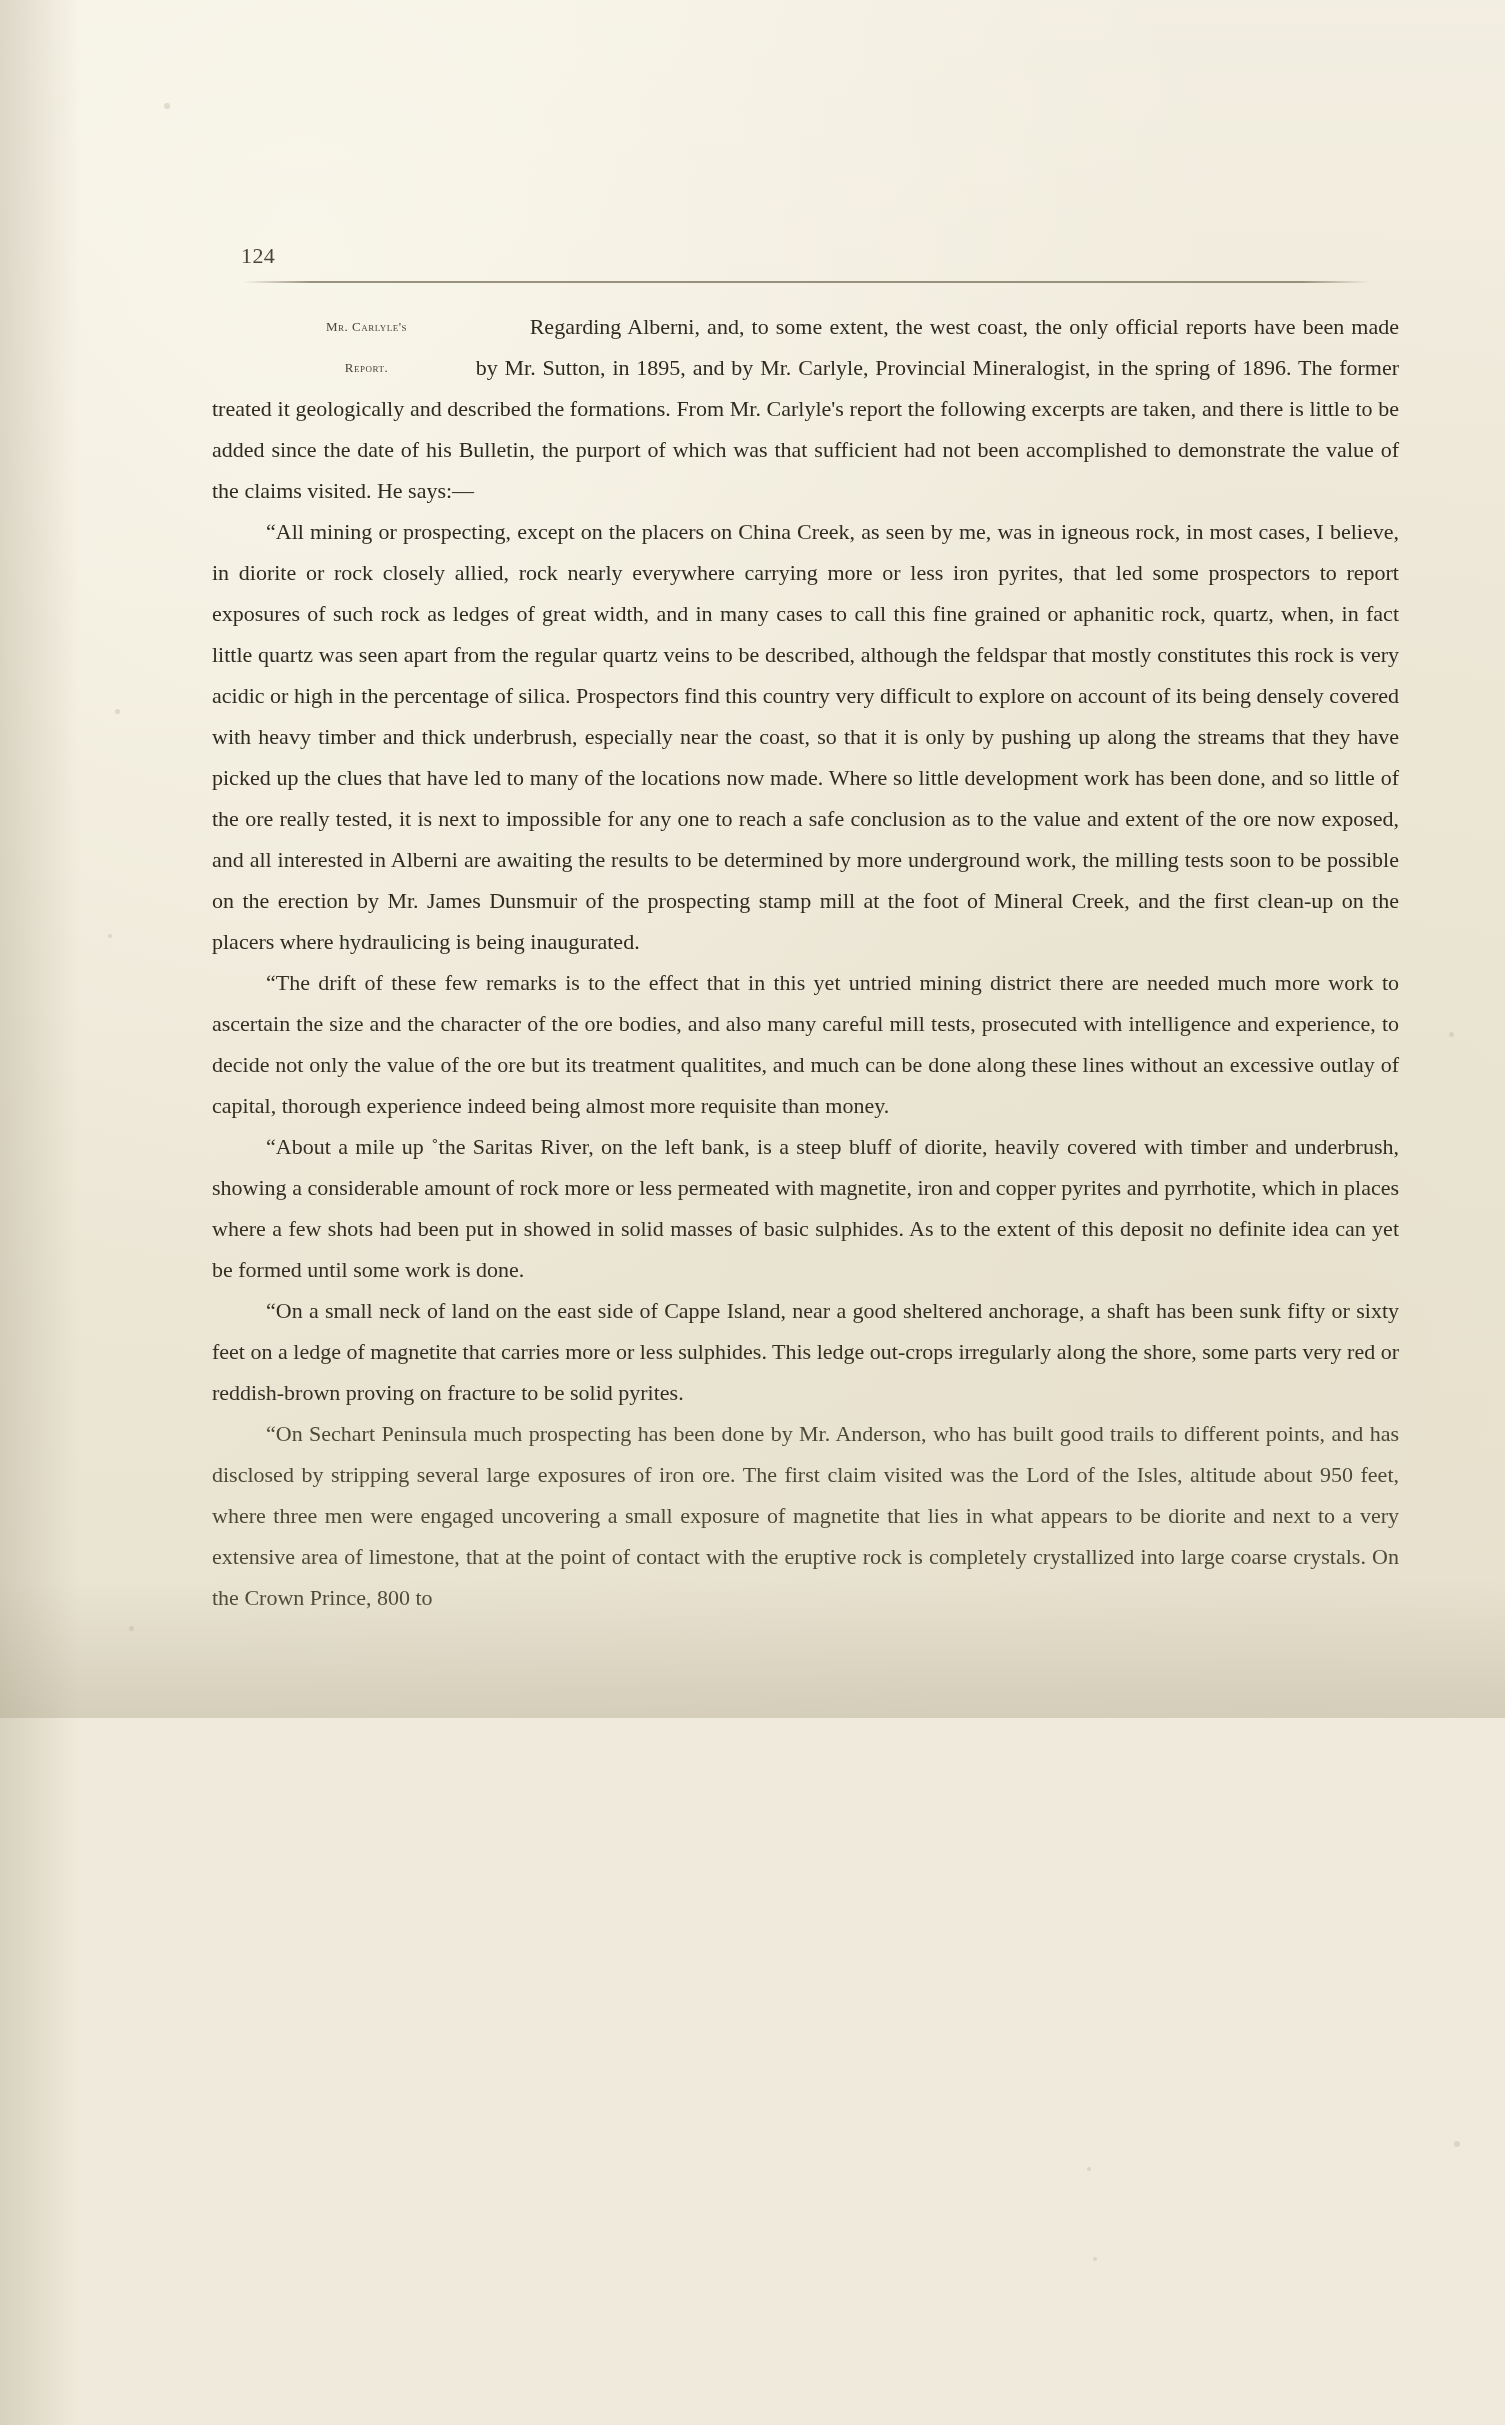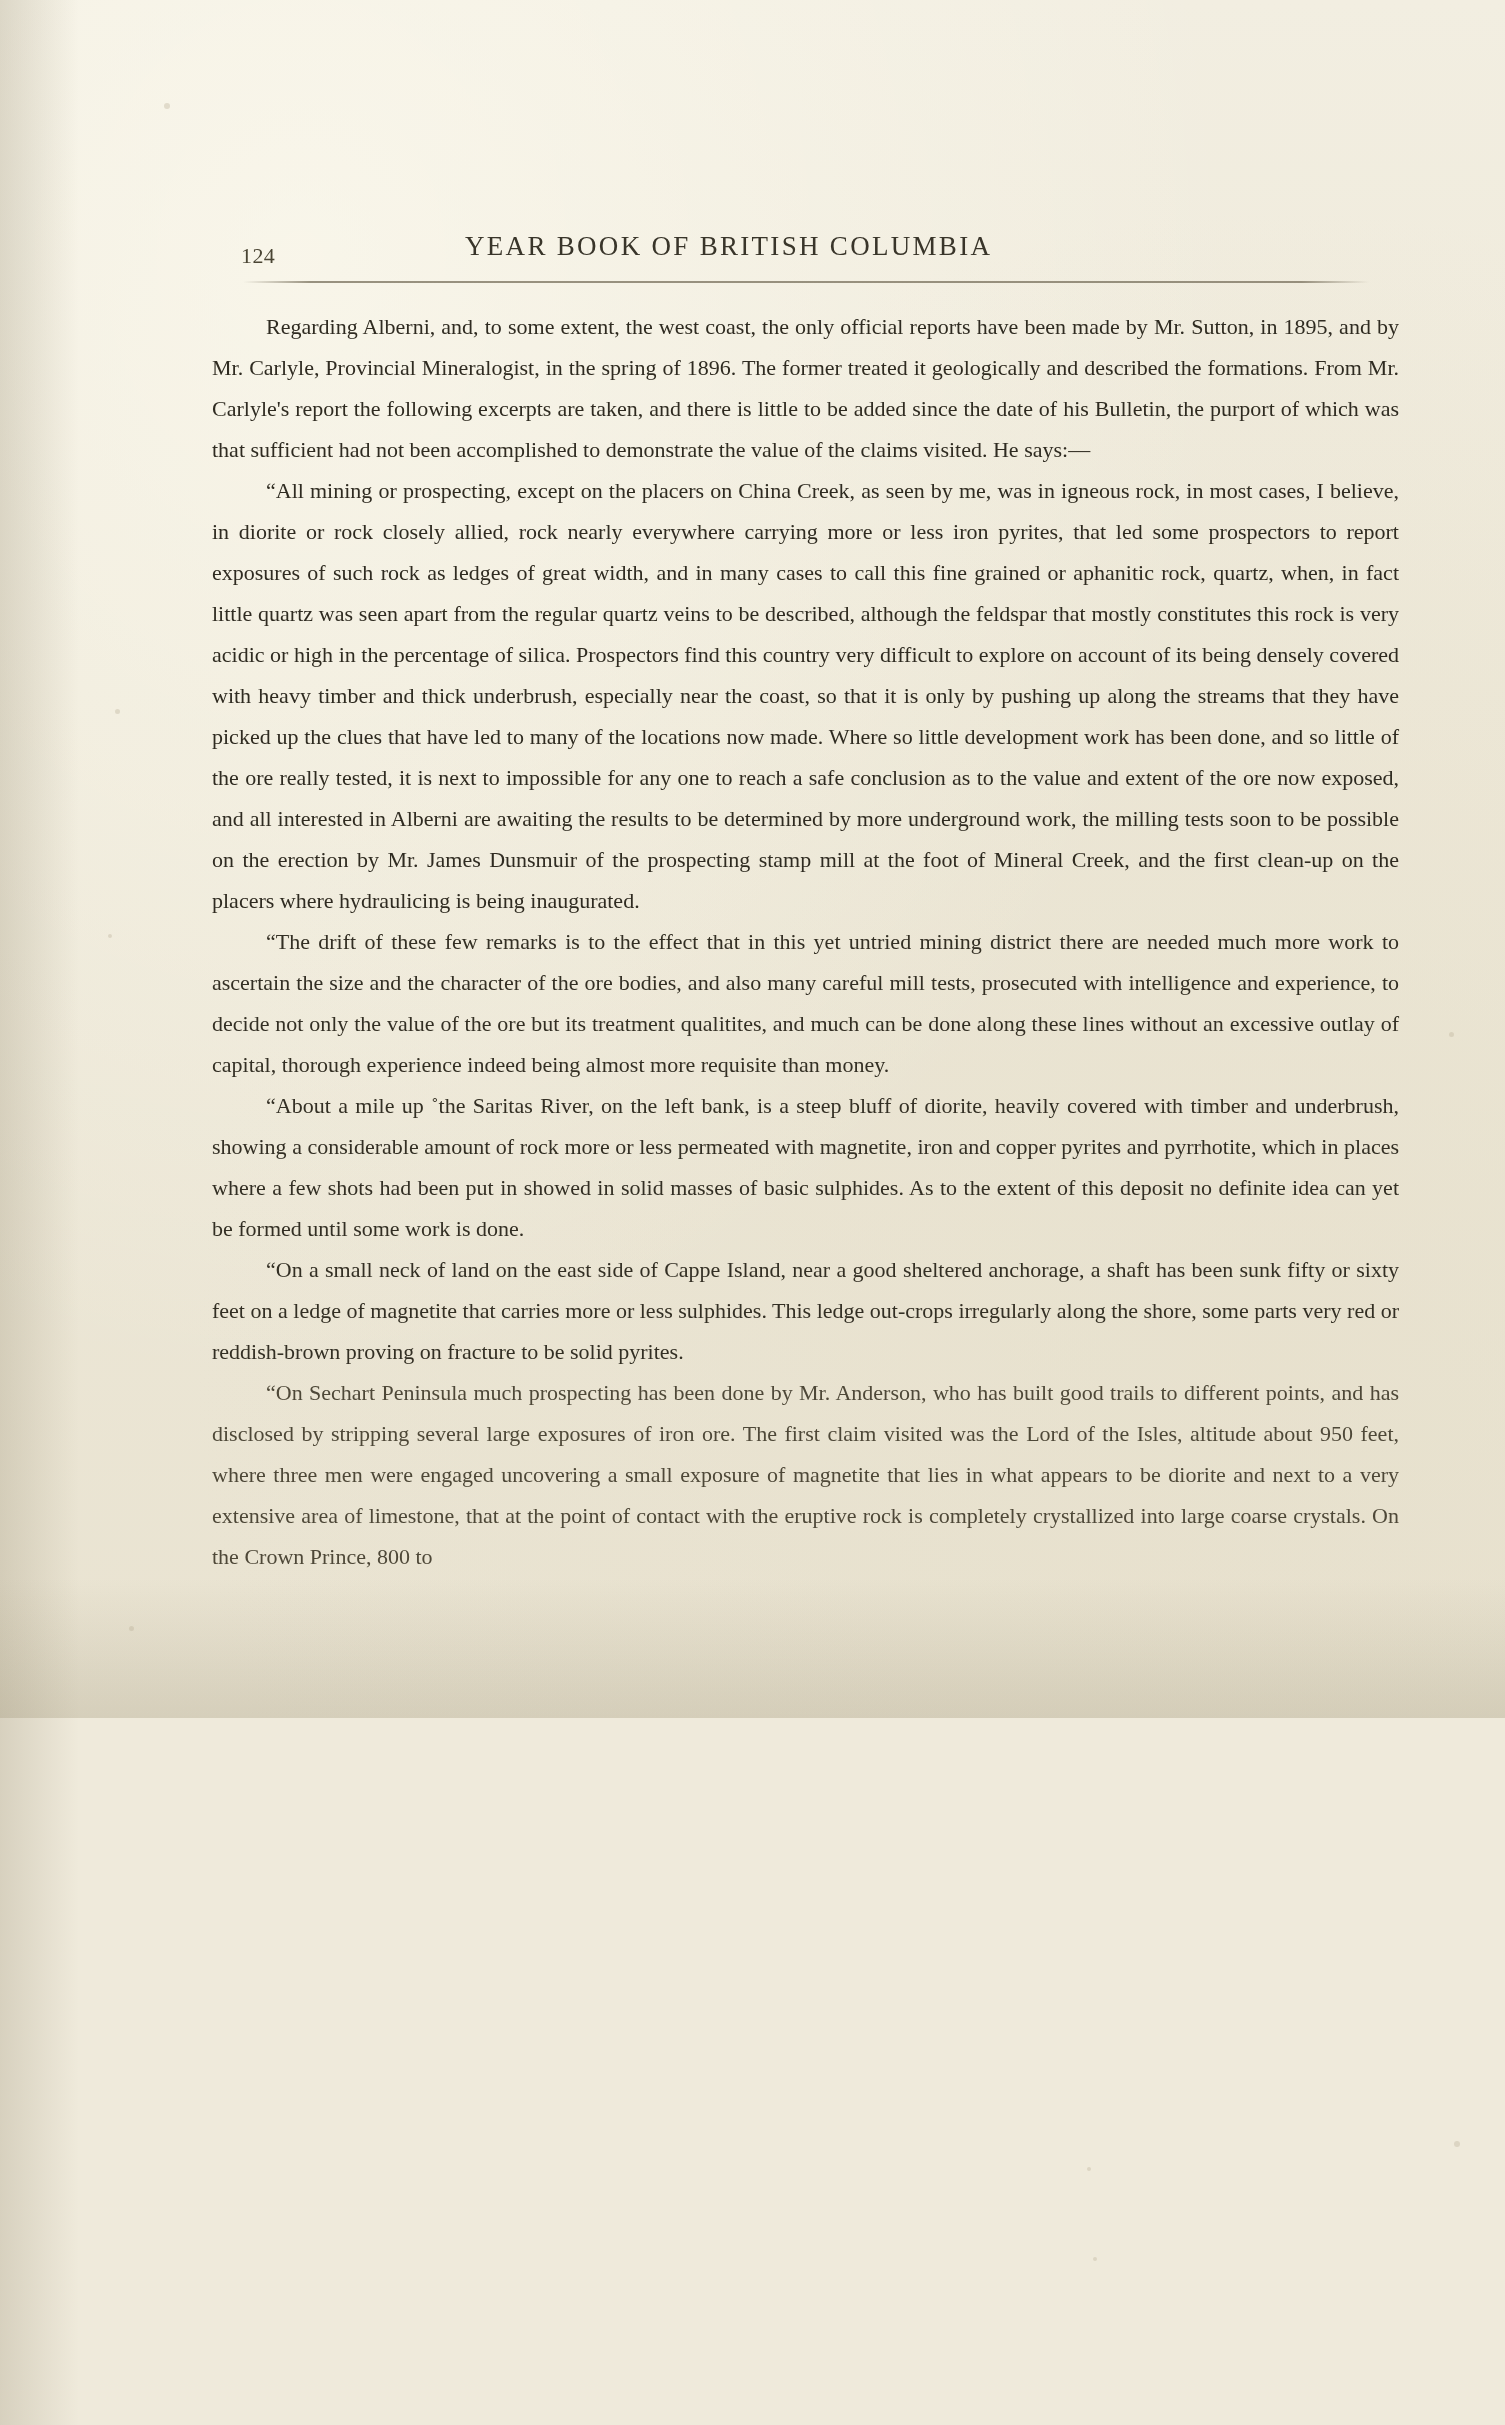--- a/index.html
+++ b/index.html
@@ -136,27 +136,30 @@
   <div class="speck" style="left:129px;top:1626px;width:5.2px;height:5.2px;"></div>
   <div class="speck" style="left:1449px;top:1032px;width:5.2px;height:5.2px;"></div>
   <div class="speck" style="left:1454px;top:2141px;width:6.1px;height:6.1px;"></div>
   <div class="speck" style="left:1087px;top:2167px;width:4.4px;height:4.4px;"></div>
   <div class="speck" style="left:1093px;top:2257px;width:4.4px;height:4.4px;"></div>
 
   <div class="content">
 
     <div class="header-row">
       <div class="folio">124</div>
-      <div class="running-head">YEAR BOOK OF BRITISH COLUMBIA</div>
       <div class="rule"></div>
     </div>
 
     <div class="body">
 
       <div class="first-block">
+        <div class="sidenote">
+          <span>Mr. Carlyle's</span>
+          <span>Report.</span>
+        </div>
         <p class="para indent darker">Regarding Alberni, and, to some extent, the west coast, the only official reports have been made by Mr. Sutton, in 1895, and by Mr. Carlyle, Provincial Mineralogist, in the spring of 1896. The former treated it geologically and described the formations. From Mr. Carlyle's report the following excerpts are taken, and there is little to be added since the date of his Bulletin, the purport of which was that sufficient had not been accomplished to demonstrate the value of the claims visited. He says:—</p>
       </div>
 
       <p class="para indent darker">“All mining or prospecting, except on the placers on China Creek, as seen by me, was in igneous rock, in most cases, I believe, in diorite or rock closely allied, rock nearly everywhere carrying more or less iron pyrites, that led some prospectors to report exposures of such rock as ledges of great width, and in many cases to call this fine grained or aphanitic rock, quartz, when, in fact little quartz was seen apart from the regular quartz veins to be described, although the feldspar that mostly constitutes this rock is very acidic or high in the percentage of silica. Prospectors find this country very difficult to explore on account of its being densely covered with heavy timber and thick underbrush, especially near the coast, so that it is only by pushing up along the streams that they have picked up the clues that have led to many of the locations now made. Where so little development work has been done, and so little of the ore really tested, it is next to impossible for any one to reach a safe conclusion as to the value and extent of the ore now exposed, and all interested in Alberni are awaiting the results to be determined by more underground work, the milling tests soon to be possible on the erection by Mr. James Dunsmuir of the prospecting stamp mill at the foot of Mineral Creek, and the first clean-up on the placers where hydraulicing is being inaugurated.</p>
 
       <p class="para indent heavy">“The drift of these few remarks is to the effect that in this yet untried mining district there are needed much more work to ascertain the size and the character of the ore bodies, and also many careful mill tests, prosecuted with intelligence and experience, to decide not only the value of the ore but its treatment qualitites, and much can be done along these lines without an excessive outlay of capital, thorough experience indeed being almost more requisite than money.</p>
 
       <p class="para indent heavy">“About a mile up ˚the Saritas River, on the left bank, is a steep bluff of diorite, heavily covered with timber and underbrush, showing a considerable amount of rock more or less permeated with magnetite, iron and copper pyrites and pyrrhotite, which in places where a few shots had been put in showed in solid masses of basic sulphides. As to the extent of this deposit no definite idea can yet be formed until some work is done.</p>
 
       <p class="para indent heavy">“On a small neck of land on the east side of Cappe Island, near a good sheltered anchorage, a shaft has been sunk fifty or sixty feet on a ledge of magnetite that carries more or less sulphides. This ledge out-crops irregularly along the shore, some parts very red or reddish-brown proving on fracture to be solid pyrites.</p>

